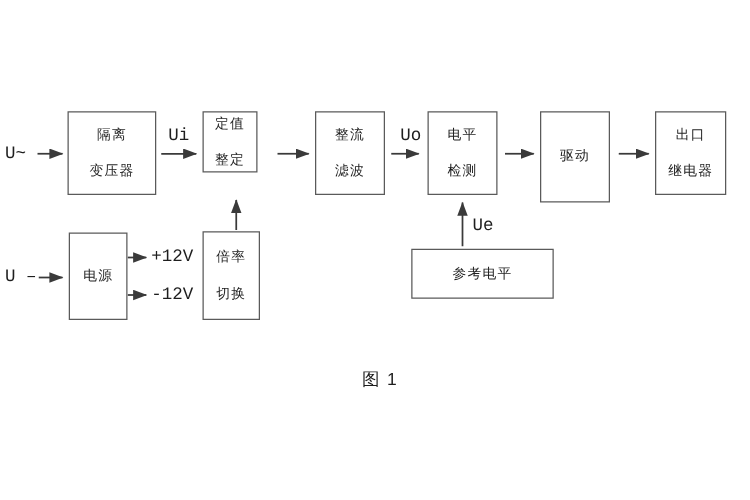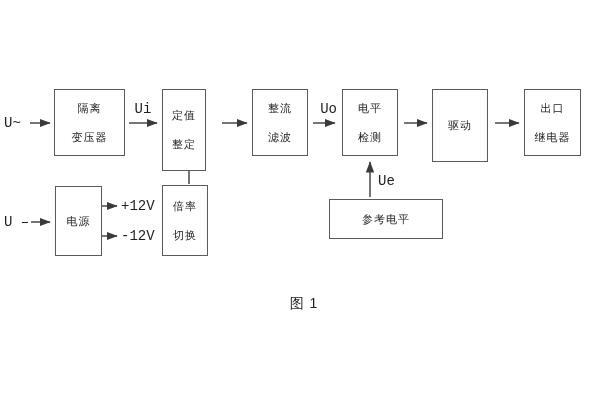--- a/index.html
+++ b/index.html
@@ -50,21 +50,21 @@
     <line class="connector" x1="102" y1="236" x2="117" y2="236" marker-end="url(#ah)"></line>
     <line class="connector" x1="189" y1="184" x2="189" y2="160" marker-end="url(#ah)"></line>
     <line class="connector" x1="370" y1="197" x2="370" y2="162" marker-end="url(#ah)"></line>
   </svg>
 
   <div class="block" style="left:54px;top:89px;width:71px;height:67px">
     <span>隔离</span>
     <span>变压器</span>
   </div>
 
-  <div class="block" style="left:162px;top:89px;width:44px;height:82px">
+  <div class="block" style="left:162px;top:89px;width:44px;height:49px">
     <span>定值</span>
     <span>整定</span>
   </div>
 
   <div class="block" style="left:252px;top:89px;width:56px;height:67px">
     <span>整流</span>
     <span>滤波</span>
   </div>
 
   <div class="block" style="left:342px;top:89px;width:56px;height:67px">

